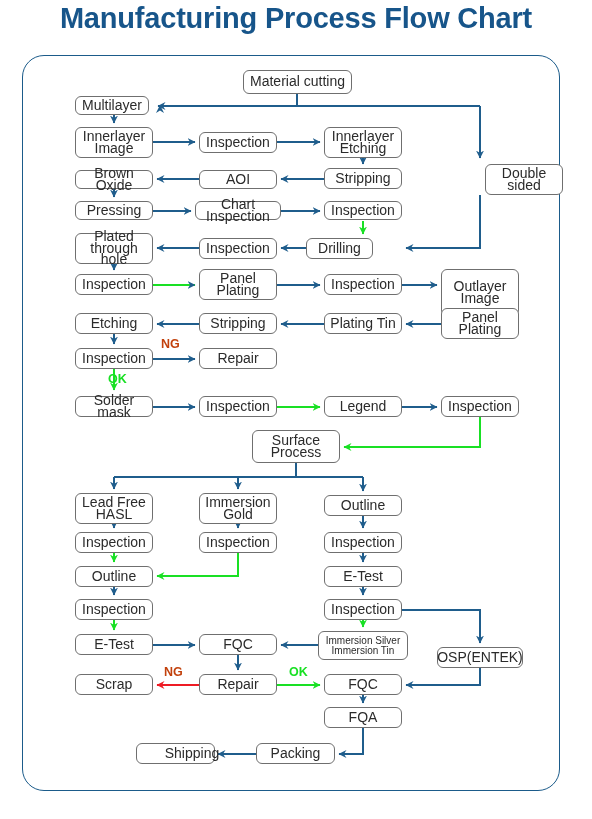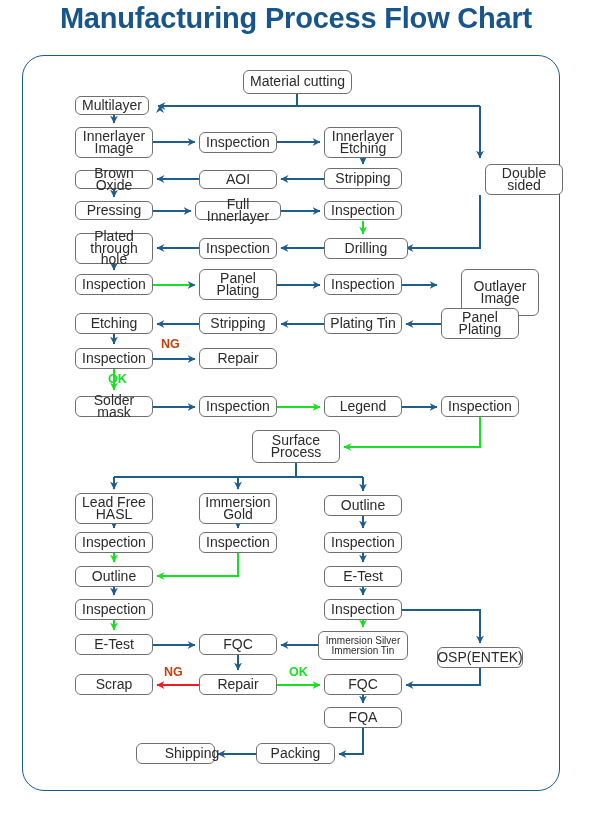--- a/index.html
+++ b/index.html
@@ -162,31 +162,31 @@
 Image</div>
     <div class="node" style="left: 199px; top: 132px; width: 78px; height: 21px;">Inspection</div>
     <div class="node" style="left: 324px; top: 127px; width: 78px; height: 31px;">Innerlayer
 Etching</div>
     <div class="node" style="left: 441px; top: 164px; width: 78px; height: 31px; margin-left: 44px;">Double
 sided</div>
     <div class="node" style="left: 75px; top: 170px; width: 78px; height: 19px;">Brown Oxide</div>
     <div class="node" style="left: 199px; top: 170px; width: 78px; height: 19px;">AOI</div>
     <div class="node" style="left: 324px; top: 168px; width: 78px; height: 21px;">Stripping</div>
     <div class="node" style="left: 75px; top: 201px; width: 78px; height: 19px;">Pressing</div>
-    <div class="node" style="left: 195px; top: 201px; width: 86px; height: 19px;">Full Innerlayer</div>
+    <div class="node" style="left: 195px; top: 201px; width: 86px; height: 19px;">Chart Inspection</div>
     <div class="node" style="left: 324px; top: 201px; width: 78px; height: 19px;">Inspection</div>
     <div class="node" style="left: 75px; top: 233px; width: 78px; height: 31px;">Plated
 through hole</div>
     <div class="node" style="left: 199px; top: 238px; width: 78px; height: 21px;">Inspection</div>
-    <div class="node" style="left: 324px; top: 238px; width: 84px; height: 21px;">Drilling</div>
+    <div class="node" style="left: 306px; top: 238px; width: 67px; height: 21px;">Drilling</div>
     <div class="node" style="left: 75px; top: 274px; width: 78px; height: 21px;">Inspection</div>
     <div class="node" style="left: 199px; top: 269px; width: 78px; height: 31px;">Panel
 Plating</div>
     <div class="node" style="left: 324px; top: 274px; width: 78px; height: 21px;">Inspection</div>
-    <div class="node" style="left: 461px; top: 269px; width: 78px; height: 47px;">Outlayer
+    <div class="node" style="left: 441px; top: 269px; width: 78px; height: 47px;">Outlayer
 Image</div>
     <div class="node" style="left: 75px; top: 313px; width: 78px; height: 21px;">Etching</div>
     <div class="node" style="left: 199px; top: 313px; width: 78px; height: 21px;">Stripping</div>
     <div class="node" style="left: 324px; top: 313px; width: 78px; height: 21px;">Plating Tin</div>
     <div class="node" style="left: 441px; top: 308px; width: 78px; height: 31px;">Panel
 Plating</div>
     <div class="node" style="left: 75px; top: 348px; width: 78px; height: 21px;">Inspection</div>
     <div class="node" style="left: 199px; top: 348px; width: 78px; height: 21px;">Repair</div>
     <div class="node" style="left: 75px; top: 396px; width: 78px; height: 21px;">Solder mask</div>
     <div class="node" style="left: 199px; top: 396px; width: 78px; height: 21px;">Inspection</div>

